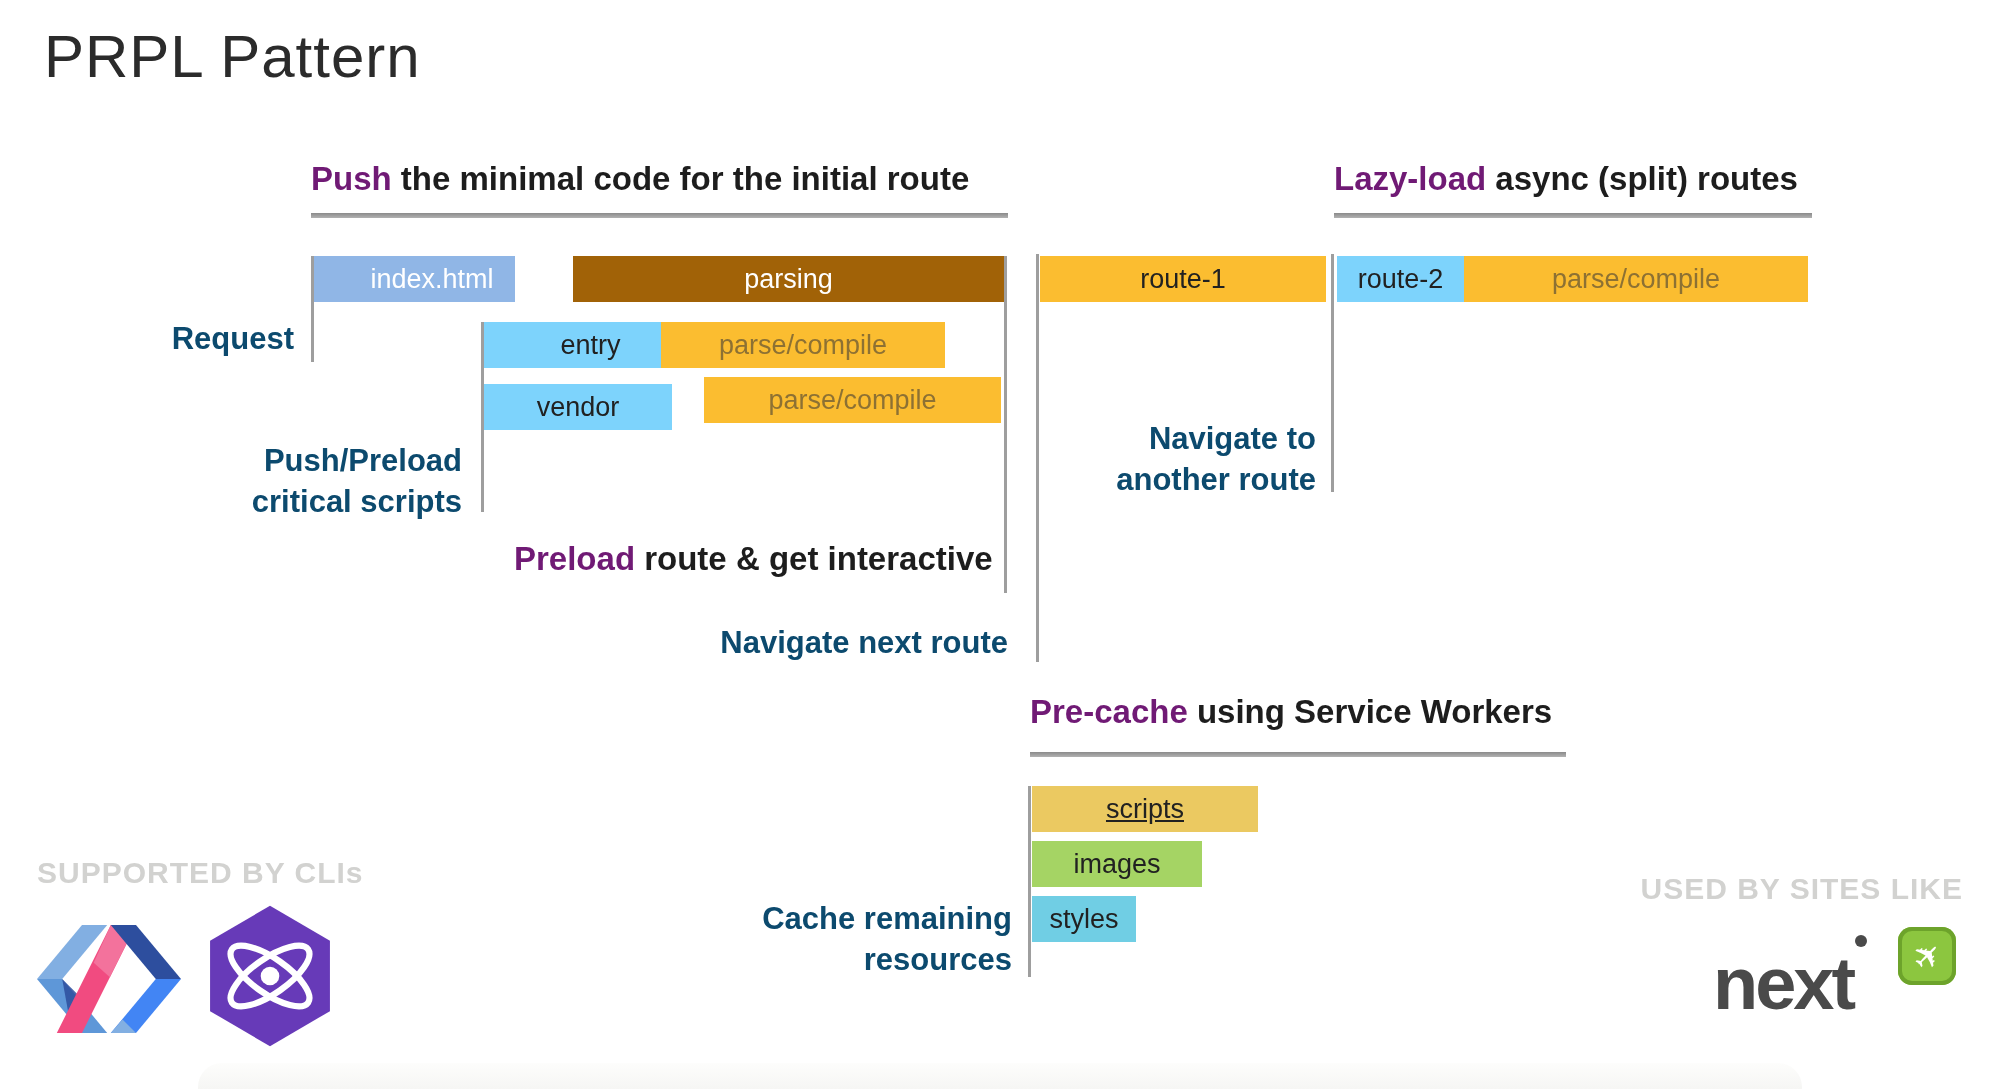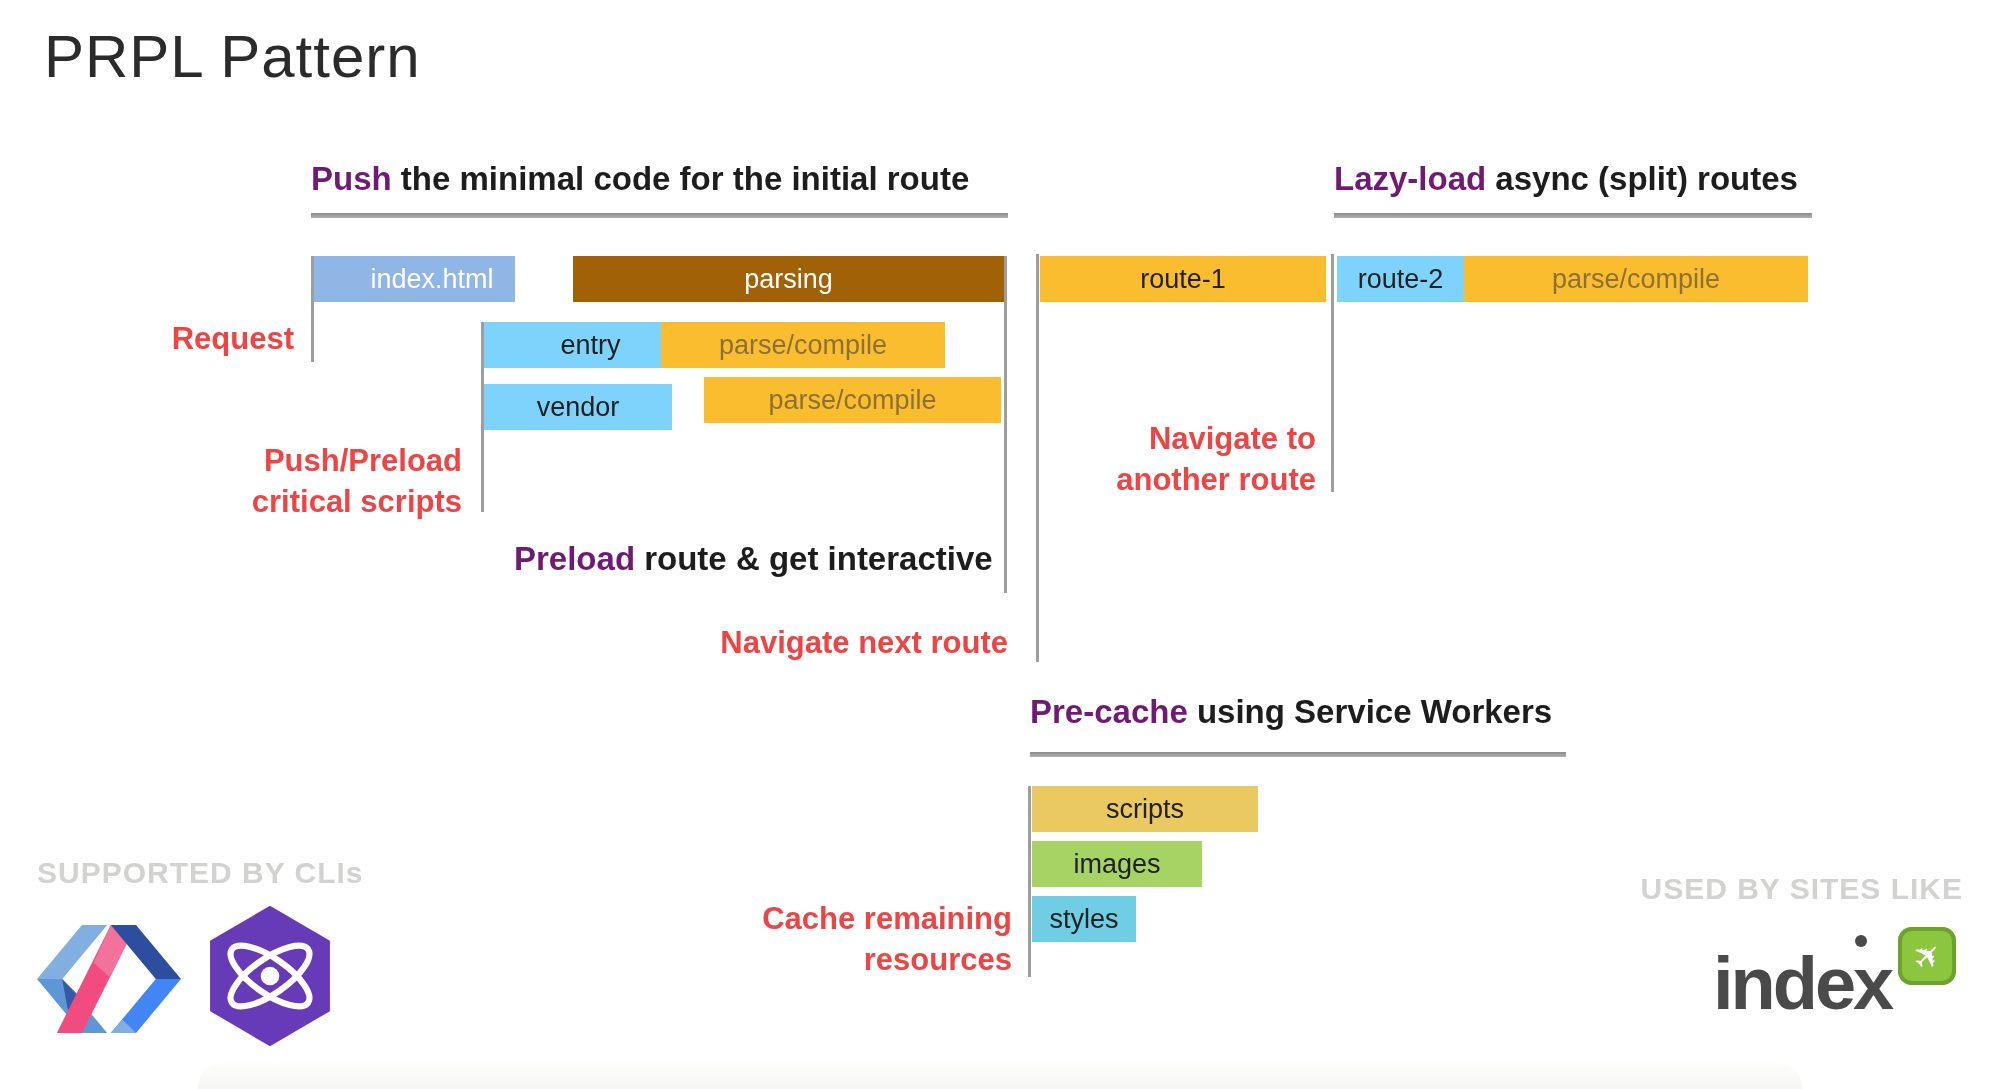--- a/index.html
+++ b/index.html
@@ -23,21 +23,21 @@
   .bar.white{color:#ffffff;}
   .bar.dark{color:#212121;}
   .bar.brown{color:#8d7133;}
   .blue{background:#a16207;text-align:center;}
   .lightblue{background:#90b6e6;padding-left:35px;}
   .amber{background:#fbbd30;}
   .lightamber{background:#7dd3fc;}
   .scripts{background:#ebc961;}
   .images{background:#a5d464;}
   .styles{background:#70cee4;}
-  .lbl{font-size:31px;font-weight:bold;color:#ef4444;line-height:41px;white-space:nowrap;}
+  .lbl{font-size:31px;font-weight:bold;color:#0c4a6e;line-height:41px;white-space:nowrap;}
   .r{text-align:right;}
   .footnote{font-size:30px;font-weight:bold;color:#d2d2d0;letter-spacing:1px;white-space:nowrap;}
   .wego-text{font-size:74px;font-weight:bold;color:#4a4a4a;letter-spacing:-3px;line-height:1;}
   .wego-dot{width:12px;height:12px;border-radius:50%;background:#4a4a4a;}
   .wego-plane{
     width:58px;height:58px;border-radius:14px;background:#8cc63f;
     box-shadow:inset 0 0 0 4px #6da32b;
     display:flex;align-items:center;justify-content:center;
   }
   .wego-plane span{font-size:34px;color:#fff;transform:rotate(-45deg);}
@@ -97,21 +97,21 @@
     <div>Navigate to</div>
     <div>another route</div>
   </div>
 
   <div class="abs heading" style="left:1030px;top:693px;">
     <span class="hl">Pre-cache</span><span> using Service Workers</span>
   </div>
   <div class="abs rule" style="left:1030px;top:752px;width:536px;"></div>
 
   <div class="abs vline" style="left:1028px;top:786px;height:191px;"></div>
-  <div class="abs bar scripts dark" style="left:1032px;top:786px;width:226px;">scripts</div>
+  <div class="abs bar scripts dark" style="left:1032px;top:786px;width:226px;text-decoration:underline;">scripts</div>
   <div class="abs bar images dark" style="left:1032px;top:841px;width:170px;">images</div>
   <div class="abs bar styles dark" style="left:1032px;top:896px;width:104px;">styles</div>
 
   <div class="abs lbl r" style="left:712px;top:898px;width:300px;">
     <div>Cache remaining</div>
     <div>resources</div>
   </div>
 
   <div class="abs footnote" style="left:37px;top:856px;">SUPPORTED BY CLIs</div>
 
@@ -131,21 +131,21 @@
     <g stroke="#ffffff" stroke-width="6" fill="none">
       <ellipse cx="60" cy="68" rx="45" ry="17" transform="rotate(-35 60 68)"></ellipse>
       <ellipse cx="60" cy="68" rx="45" ry="17" transform="rotate(35 60 68)"></ellipse>
     </g>
     <circle cx="60" cy="68" r="9" fill="#ffffff"></circle>
   </svg>
 
   <div class="abs footnote r" style="left:1640px;top:872px;width:323px;">USED BY SITES LIKE</div>
 
   <div class="abs" style="left:1705px;top:925px;width:280px;height:140px;">
-    <div class="abs wego-text" style="left:8px;top:22px;">index</div>
+    <div class="abs wego-text" style="left:8px;top:22px;">next</div>
     <div class="abs wego-dot" style="left:150px;top:10px;"></div>
     <div class="abs wego-plane" style="left:193px;top:2px;">
       <span>✈</span>
     </div>
   </div>
 
   <div class="abs bottom-card" style="left:198px;top:1063px;width:1604px;height:26px;"></div>
 
 </div>
 

